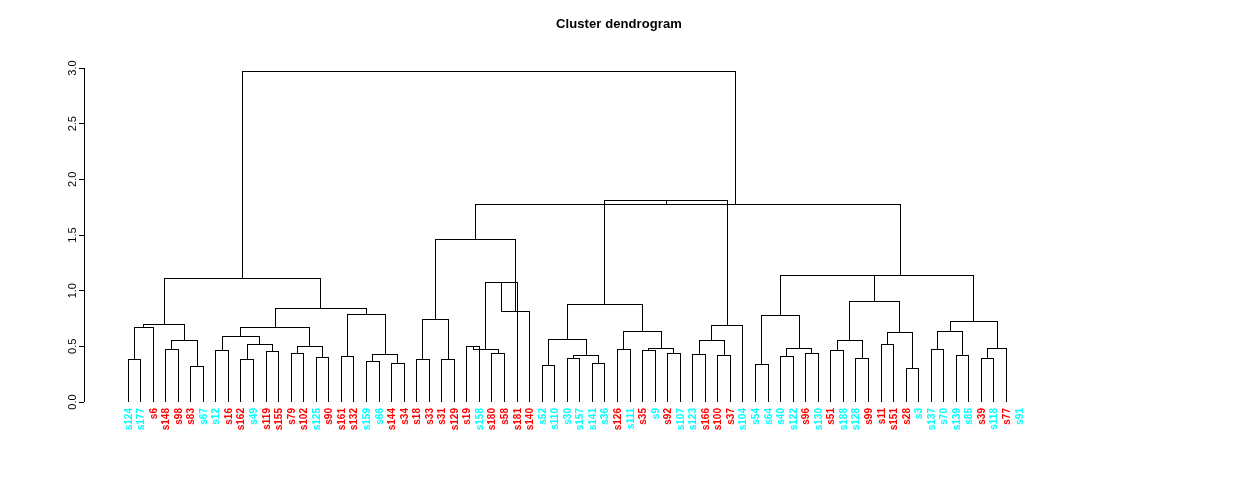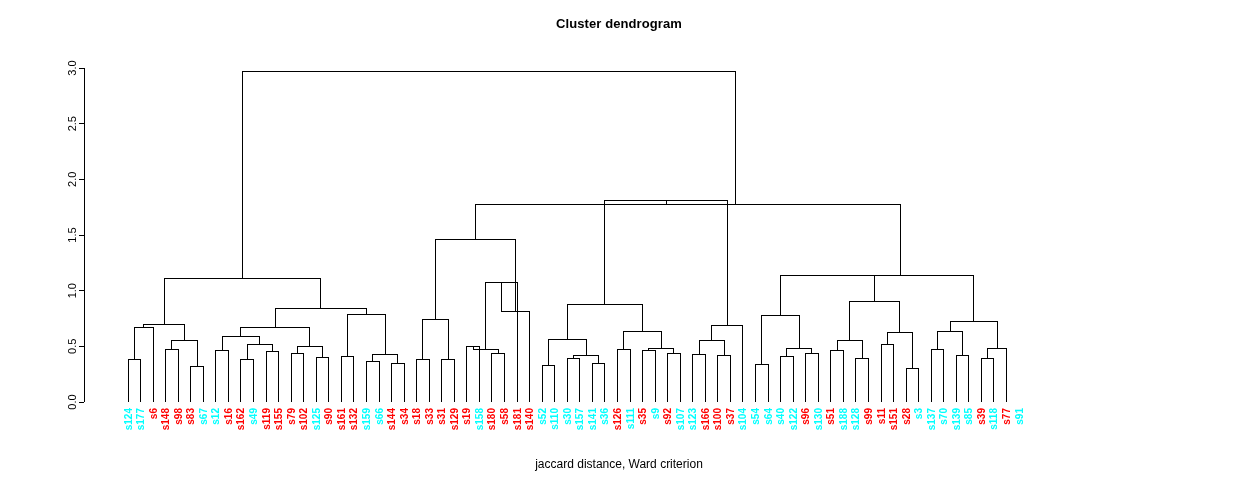--- a/index.html
+++ b/index.html
@@ -237,15 +237,14 @@
         <text class="leaf-text" x="943.75" y="408" text-anchor="end" dominant-baseline="central" transform="rotate(-90 943.75 408)" fill="#00FFFF">s70</text>
         <text class="leaf-text" x="956.3000000000001" y="408" text-anchor="end" dominant-baseline="central" transform="rotate(-90 956.3000000000001 408)" fill="#00FFFF">s139</text>
         <text class="leaf-text" x="968.85" y="408" text-anchor="end" dominant-baseline="central" transform="rotate(-90 968.85 408)" fill="#00FFFF">s85</text>
         <text class="leaf-text" x="981.4000000000001" y="408" text-anchor="end" dominant-baseline="central" transform="rotate(-90 981.4000000000001 408)" fill="#FF0000">s39</text>
         <text class="leaf-text" x="993.95" y="408" text-anchor="end" dominant-baseline="central" transform="rotate(-90 993.95 408)" fill="#00FFFF">s118</text>
         <text class="leaf-text" x="1006.5" y="408" text-anchor="end" dominant-baseline="central" transform="rotate(-90 1006.5 408)" fill="#FF0000">s77</text>
         <text class="leaf-text" x="1019.0500000000001" y="408" text-anchor="end" dominant-baseline="central" transform="rotate(-90 1019.0500000000001 408)" fill="#00FFFF">s91</text>
       </g>
   </svg>
 
-  <div id="x-axis-label">jaccard distance, Ward criterion</div>
 
 </div>
 
 </body></html>

